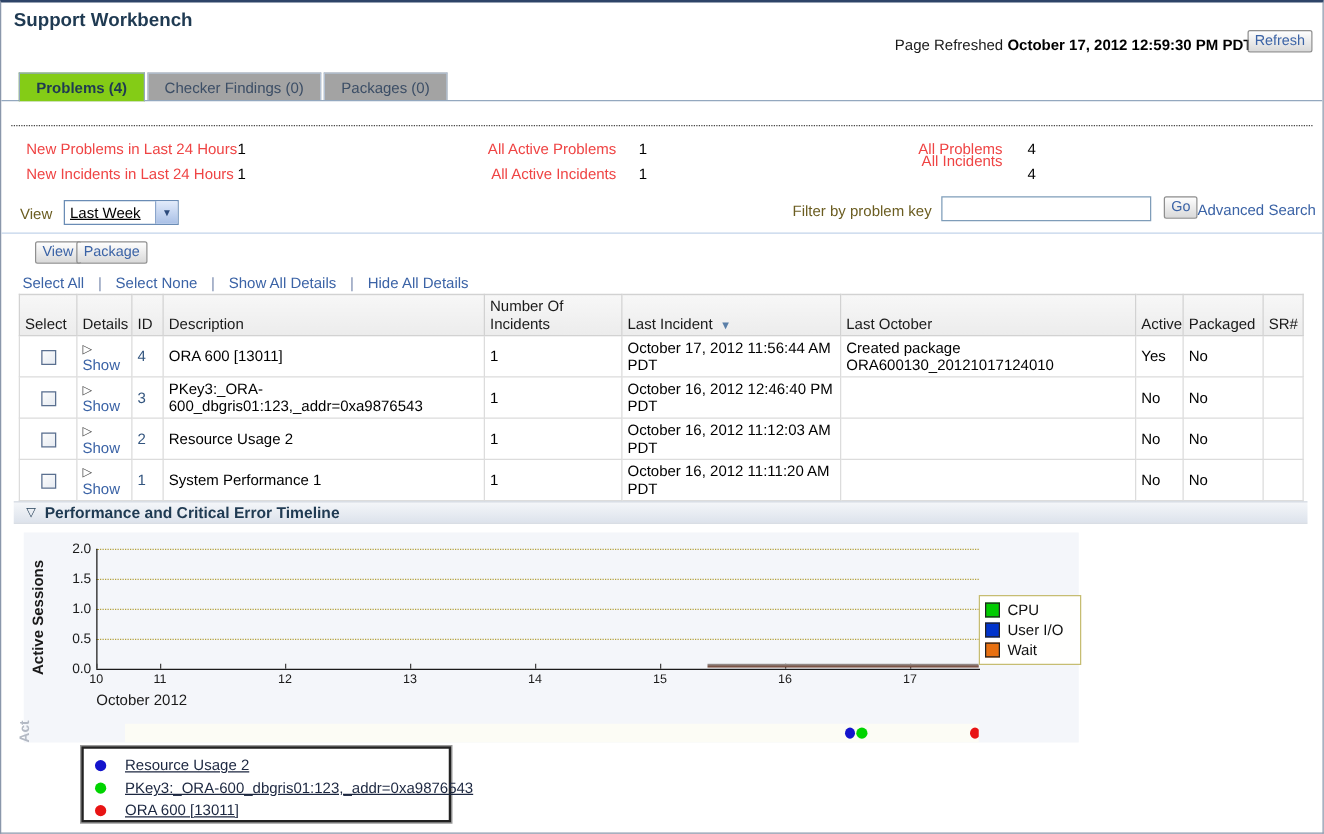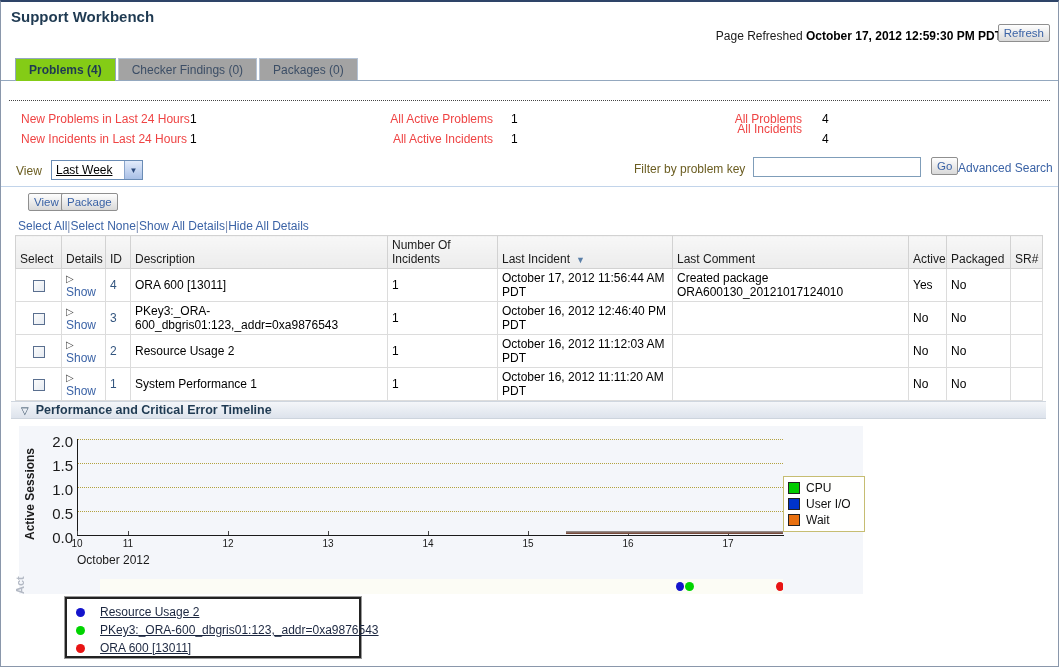--- a/index.html
+++ b/index.html
@@ -41,21 +41,21 @@
   .dropdown .val { flex:1; padding:2px 4px; white-space:nowrap; overflow:hidden;text-decoration:underline; }
   .dropdown .arrow { width:18px; background:linear-gradient(#e2ebfb,#a9c0e6);
                      border-left:1px solid #8aa5cc; color:#2c4a7c; font-size:8px;
                      display:flex; align-items:center; justify-content:center; }
   .textinput { left:752px; top:155px; width:168px; height:20px; border:1px solid #7f9db9;
                background:#fff; font-family:"Liberation Sans",sans-serif; font-size:12px; padding:0 3px; }
   .go-btn { left:930px; top:155px; }
   .link { color:#3b63a6; text-decoration:none; cursor:pointer; white-space:nowrap; }
   .filter-sep { left:0; right:0; top:184px; border-top:1px solid #c2d4ea; height:0; }
 
-  .links-row { left:17px; top:217px; display:flex; align-items:center; }
+  .links-row { left:17px; top:217px; display:flex; align-items:center; gap:11px; }
   .links-row .vsep { color:#7c8db0; }
 
   
   table.grid { left:14px; top:233px; position:absolute; border-collapse:collapse;
                table-layout:fixed; width:1027px; font-size:12px; }
   table.grid th { background:linear-gradient(#f7f7f7,#ececec); border:1px solid #d2d2d2;
                   font-weight:normal; text-align:left; vertical-align:bottom; padding:2px 4px;
                   color:#1a1a1a; height:33px; cursor:pointer; }
   table.grid td { border:1px solid #dcdcdc; padding:2px 4px; height:33px; vertical-align:middle;
                   overflow-wrap:anywhere; }
@@ -73,21 +73,21 @@
                  border-top:1px solid #cfd6df; border-bottom:1px solid #cdd4dd;
                  display:flex; align-items:center; }
   .section-bar .disc { color:#1f3a52; font-size:10px; margin:0 7px 0 10px; cursor:pointer; }
   .section-bar .sec-title { font-weight:bold; color:#1f3a52; font-size:12.5px; }
 
   
   .chart { left:18px; top:424px; width:844px; height:168px; background:#f4f6fa; }
   .chart .ylab { position:absolute; left:4px; top:18px; height:100px; writing-mode:vertical-rl;
                  transform:rotate(180deg); font-weight:bold; font-size:12px; color:#1a1a1a;
                  text-align:center; }
-  .chart .ytick { position:absolute; width:30px; text-align:right; font-size:15px; color:#1a1a1a; }
+  .chart .ytick { position:absolute; width:30px; text-align:right; font-size:11px; color:#1a1a1a; }
   .chart .grid-h { position:absolute; left:58px; width:706px; height:0; border-top:1px dotted #b3a23f; }
   .chart .yaxis { position:absolute; left:58px; top:13px; width:1px; height:96px; background:#1a1a1a; }
   .chart .xaxis { position:absolute; left:58px; top:109px; width:707px; height:1px; background:#1a1a1a; }
   .chart .xtickmark { position:absolute; top:105px; width:1px; height:4px; background:#444; }
   .chart .xtick { position:absolute; top:112px; width:24px; margin-left:-12px; text-align:center;
                   font-size:10px; color:#1a1a1a; }
   .chart .xlab { position:absolute; left:58px; top:127px; font-size:12px; color:#1a1a1a; }
   .chart .dataline { position:absolute; left:547px; top:105px; width:217px; height:3px;
                      background:linear-gradient(#9a9a9a,#6e3a28); }
   .chart .legend { position:absolute; left:764px; top:50px; width:82px; background:#fffffe;
@@ -187,21 +187,21 @@
     <tbody>
         <tr>
       <th class="td-c">Select</th>
       <th>Details</th>
       <th>ID</th>
       <th>Description</th>
       <th>Number Of Incidents</th>
       <th>
         <span>Last Incident</span><span class="sort-icon">▼</span>
       </th>
-      <th>Last Comment</th>
+      <th>Last October</th>
       <th>Active</th>
       <th>Packaged</th>
       <th>SR#</th>
     </tr>
     <tr>
       <td class="td-c"><span class="cb"></span></td>
       <td><span class="tri">▷</span><a class="link">Show</a></td>
       <td class="id-cell">4</td>
       <td>ORA 600 [13011]</td>
       <td>1</td>

